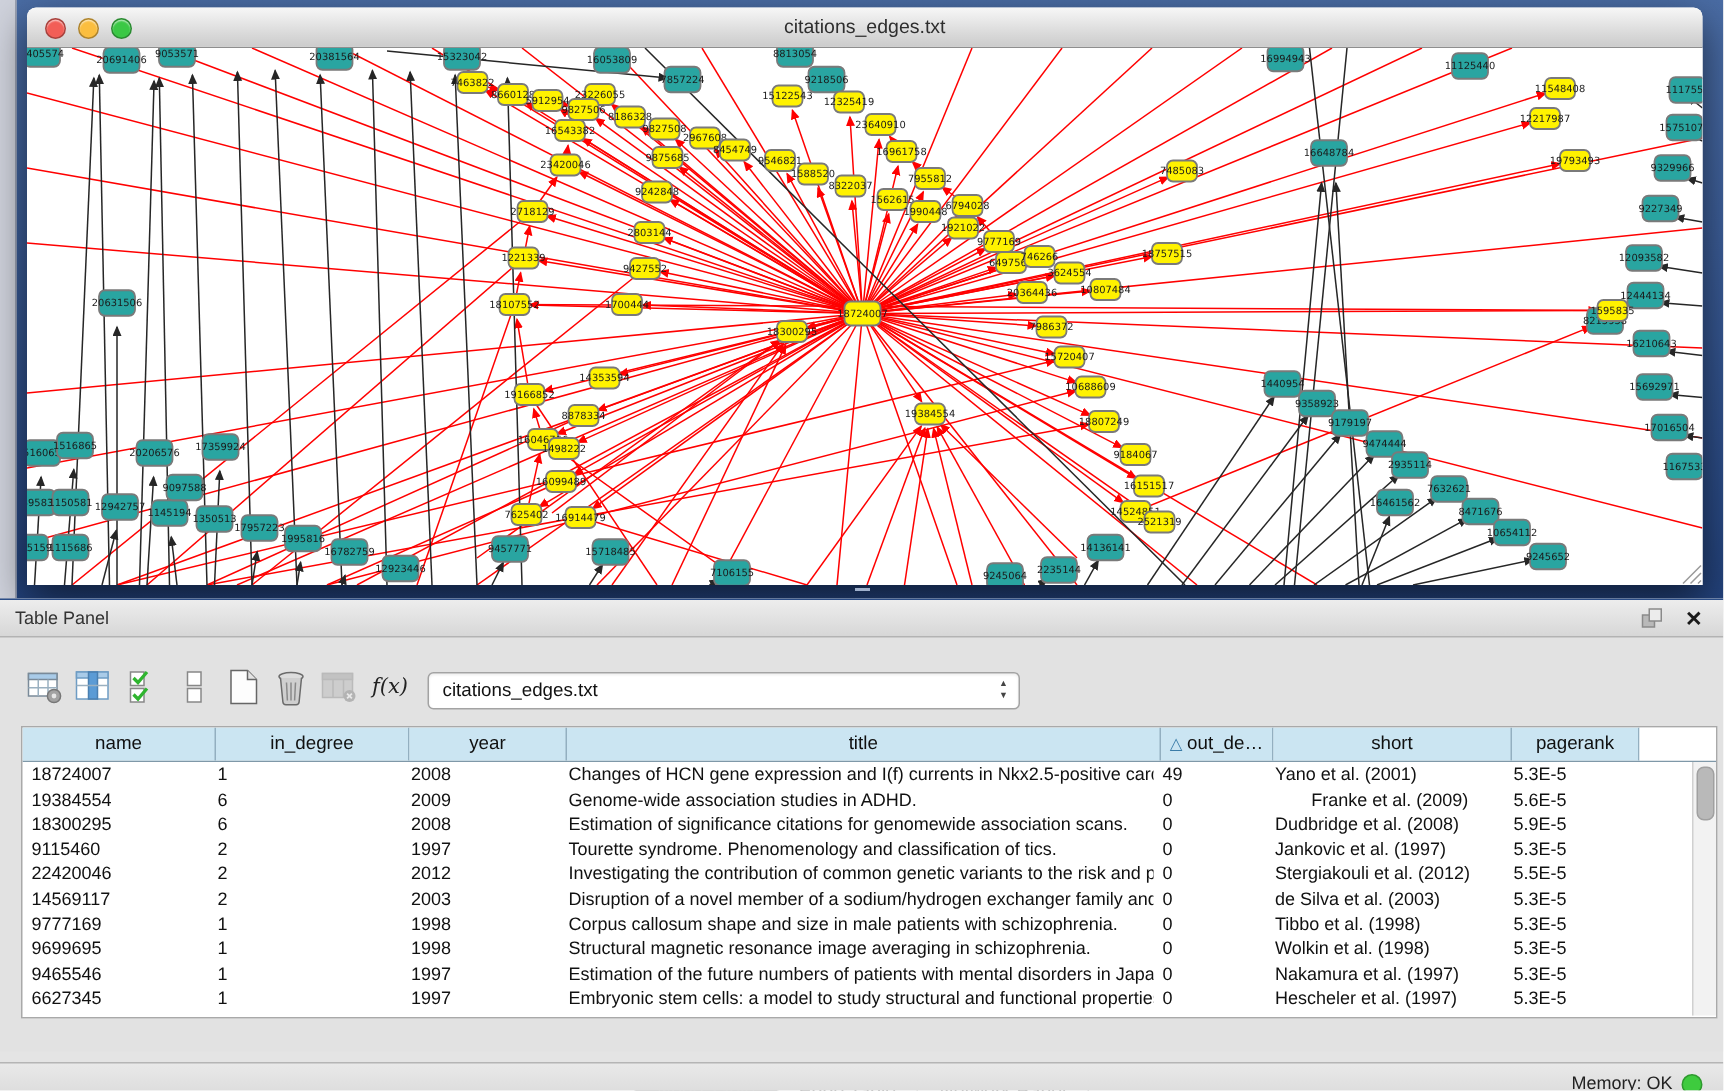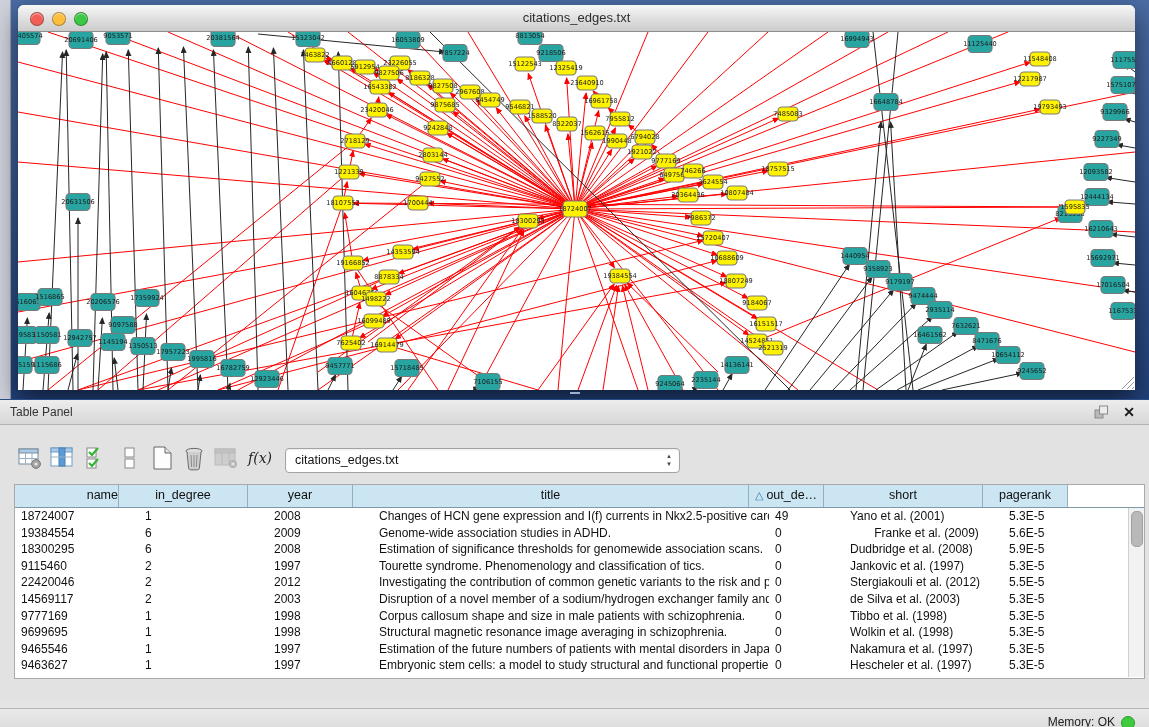--- a/index.html
+++ b/index.html
@@ -829,21 +829,21 @@
 
     <div class="combo">
       <span class="combo-text">citations_edges.txt</span>
       <span class="combo-step">
         <span>▲</span><br><span>▼</span>
       </span>
     </div>
 
     <div class="tbl">
       <div class="thead" id="thead-row">
-          <div class="th" style="width: 104px; text-align: right;">name</div>
+          <div class="th" style="width: 129px;">name</div>
           <div class="th" style="width: 129px;">in_degree</div>
           <div class="th" style="width: 105px;">year</div>
           <div class="th" style="width: 396px;">title</div>
           <div class="th" style="width: 75px;"><span class="sortg">△ </span>out_de…</div>
           <div class="th" style="width: 159px;">short</div>
           <div class="th" style="width: 85px;">pagerank</div>
           <div class="th th-fill" style="border-right: none;"></div>
         </div>
       <div id="tbody">
           <div class="tr">
@@ -861,21 +861,21 @@
             <div class="td" style="width: 105px;">2009</div>
             <div class="td" style="width: 396px;">Genome-wide association studies in ADHD.</div>
             <div class="td" style="width: 75px;">0</div>
             <div class="td" style="width: 159px; text-align: center;">Franke et al. (2009)</div>
             <div class="td" style="width: 85px;">5.6E-5</div>
           </div>
           <div class="tr">
             <div class="td" style="width: 124px;">18300295</div>
             <div class="td" style="width: 129px;">6</div>
             <div class="td" style="width: 105px;">2008</div>
-            <div class="td" style="width: 396px;">Estimation of significance thresholds for genomewide association scans.</div>
+            <div class="td" style="width: 396px;">Estimation of significance citations for genomewide association scans.</div>
             <div class="td" style="width: 75px;">0</div>
             <div class="td" style="width: 159px;">Dudbridge et al. (2008)</div>
             <div class="td" style="width: 85px;">5.9E-5</div>
           </div>
           <div class="tr">
             <div class="td" style="width: 124px;">9115460</div>
             <div class="td" style="width: 129px;">2</div>
             <div class="td" style="width: 105px;">1997</div>
             <div class="td" style="width: 396px;">Tourette syndrome. Phenomenology and classification of tics.</div>
             <div class="td" style="width: 75px;">0</div>
@@ -921,21 +921,21 @@
           <div class="tr">
             <div class="td" style="width: 124px;">9465546</div>
             <div class="td" style="width: 129px;">1</div>
             <div class="td" style="width: 105px;">1997</div>
             <div class="td" style="width: 396px;">Estimation of the future numbers of patients with mental disorders in Japan base…</div>
             <div class="td" style="width: 75px;">0</div>
             <div class="td" style="width: 159px;">Nakamura et al. (1997)</div>
             <div class="td" style="width: 85px;">5.3E-5</div>
           </div>
           <div class="tr">
-            <div class="td" style="width: 124px;">9463627</div>
+            <div class="td" style="width: 124px;">6627345</div>
             <div class="td" style="width: 129px;">1</div>
             <div class="td" style="width: 105px;">1997</div>
             <div class="td" style="width: 396px;">Embryonic stem cells: a model to study structural and functional properties in car…</div>
             <div class="td" style="width: 75px;">0</div>
             <div class="td" style="width: 159px;">Hescheler et al. (1997)</div>
             <div class="td" style="width: 85px;">5.3E-5</div>
           </div>
         </div>
       <div class="vscroll">
         <div class="vthumb"></div>

